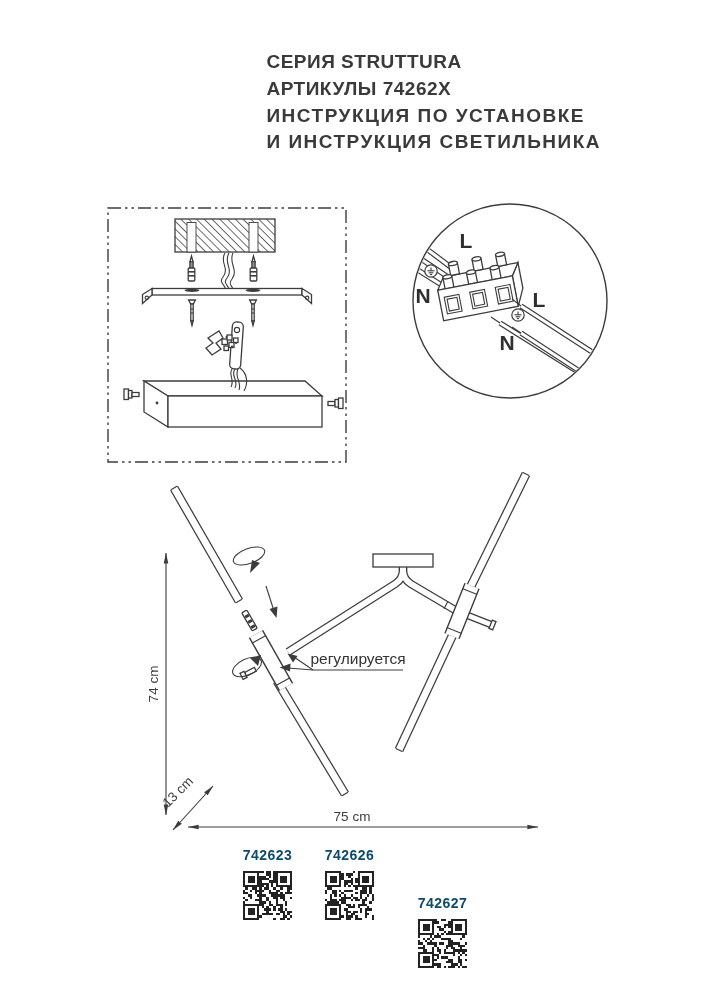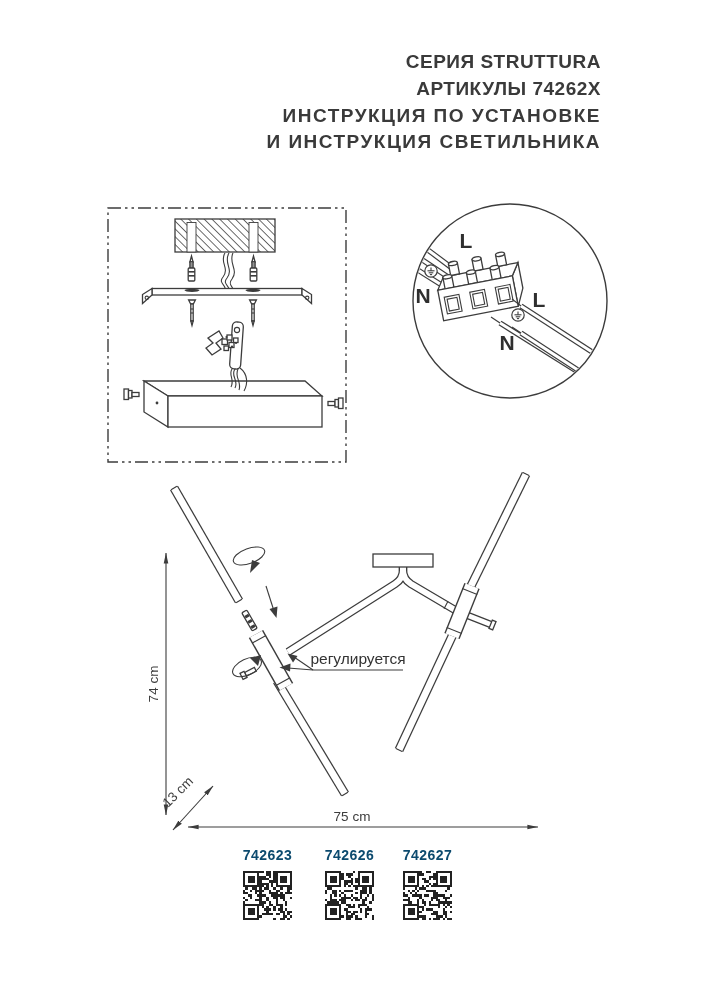--- a/index.html
+++ b/index.html
@@ -1,18 +1,18 @@
 <!DOCTYPE html>
 <html><head>
 <meta charset="utf-8">
 <style>
   html,body{margin:0;padding:0;background:#e8e8e8;}
   .page{position:relative;width:707px;height:1000px;background:#ffffff;margin:0 auto;
         font-family:"Liberation Sans",sans-serif;overflow:hidden;}
-  .hdr{position:absolute;right:106px;top:48px;text-align:right;color:#3a3a3a;}
+  .hdr{position:absolute;right:106px;top:48px;color:#3a3a3a;}
   .hdr .series{font-size:19px;font-weight:bold;line-height:27px;letter-spacing:0.5px;}
   .hdr .instr{font-size:19px;font-weight:bold;line-height:26px;letter-spacing:1.5px;margin-top:1px;}
   .hdr div{white-space:nowrap;}
   svg.art{position:absolute;left:0;top:0;}
   .fw{fill:#ffffff;stroke:#3c3c3c;stroke-width:1.3;}
   .td{fill:none;stroke:#3c3c3c;stroke-linejoin:round;}
   .tw{fill:none;stroke:#ffffff;stroke-linejoin:round;}
   .ink{fill:#3c3c3c;stroke:none;}
   .thin{fill:none;stroke:#3c3c3c;stroke-width:1.1;}
   text.lbl{font-family:"Liberation Sans",sans-serif;font-weight:bold;font-size:21px;fill:#2f2f2f;}
@@ -783,21 +783,21 @@
             <rect x="5" y="20" width="1" height="1" fill="#222"></rect>
             <rect x="6" y="20" width="1" height="1" fill="#222"></rect>
             <rect x="9" y="20" width="1" height="1" fill="#222"></rect>
             <rect x="10" y="20" width="1" height="1" fill="#222"></rect>
             <rect x="13" y="20" width="1" height="1" fill="#222"></rect>
             <rect x="14" y="20" width="1" height="1" fill="#222"></rect>
             <rect x="15" y="20" width="1" height="1" fill="#222"></rect>
             <rect x="20" y="20" width="1" height="1" fill="#222"></rect>
           </svg></span>
     </div>
-    <div class="article" style="left:403px;">
+    <div class="article" style="left:418px;margin-top:48px;">
       <span class="num">742627</span>
       <span class="qr"><svg viewBox="0 0 21 21" width="100%" height="100%" shape-rendering="crispEdges">
             <rect x="0" y="0" width="1" height="1" fill="#222"></rect>
             <rect x="1" y="0" width="1" height="1" fill="#222"></rect>
             <rect x="2" y="0" width="1" height="1" fill="#222"></rect>
             <rect x="3" y="0" width="1" height="1" fill="#222"></rect>
             <rect x="4" y="0" width="1" height="1" fill="#222"></rect>
             <rect x="5" y="0" width="1" height="1" fill="#222"></rect>
             <rect x="6" y="0" width="1" height="1" fill="#222"></rect>
             <rect x="7" y="0" width="1" height="1" fill="#222"></rect>

